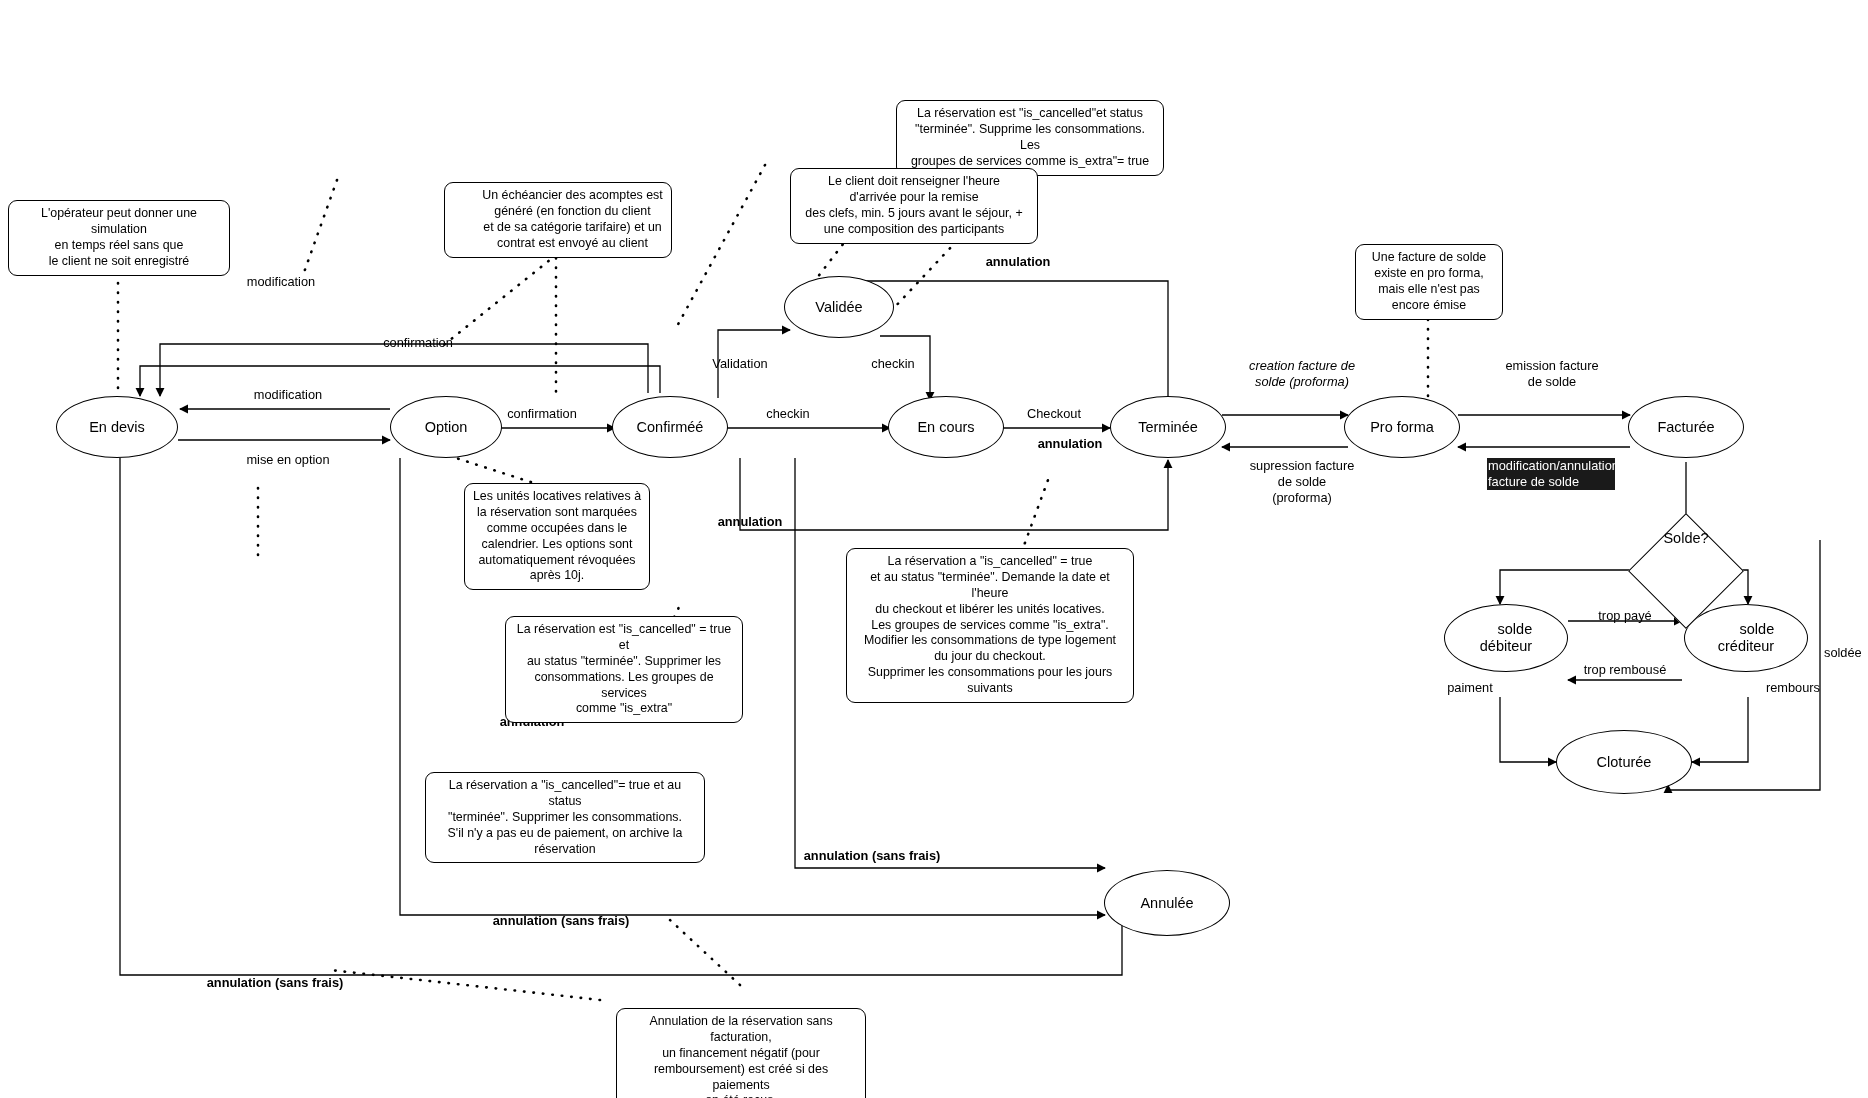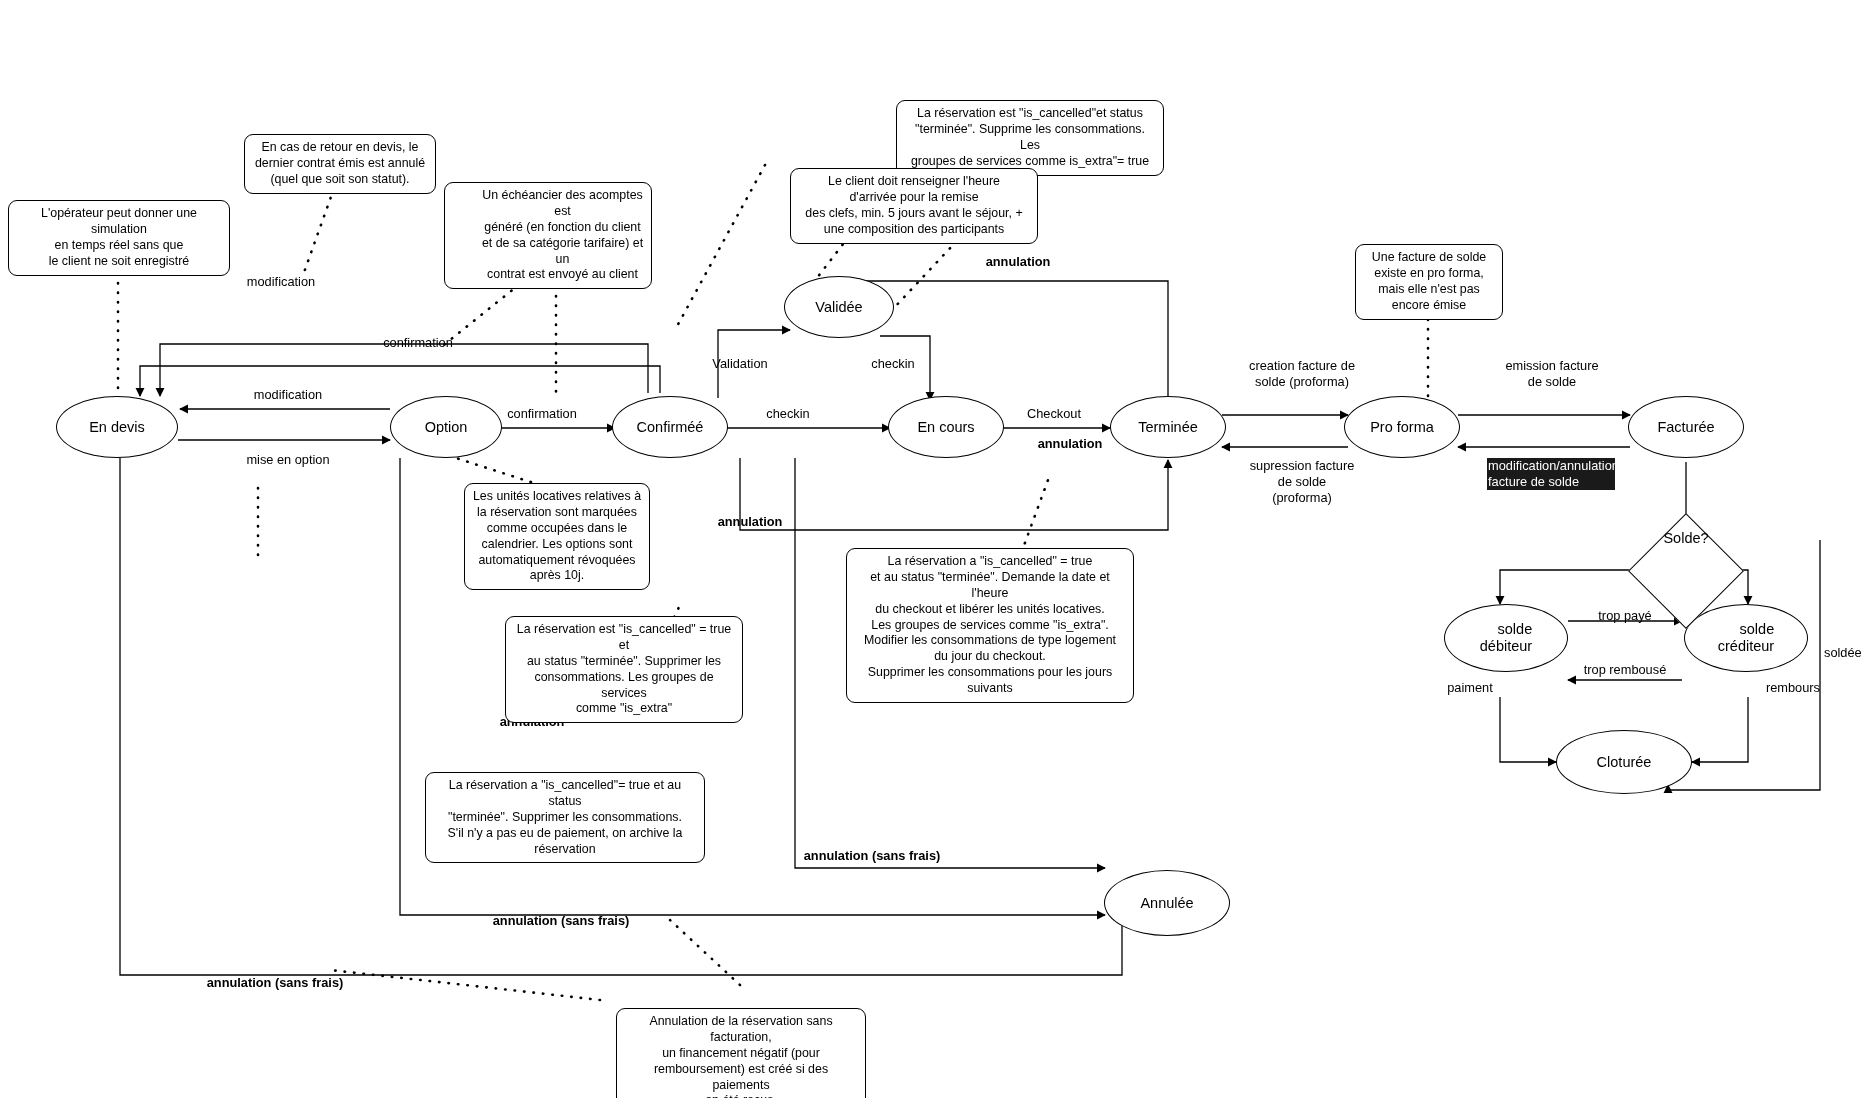--- a/index.html
+++ b/index.html
@@ -251,21 +251,21 @@
   <div class="edge-label" style="left:994px; top:406px; width:120px;">Checkout</div>
 
   <div class="edge-label bold" style="left:948px; top:254px; width:140px;">annulation</div>
 
   <div class="edge-label bold" style="left:1000px; top:436px; width:140px;">annulation</div>
 
   <div class="edge-label bold" style="left:680px; top:514px; width:140px;">annulation</div>
 
   <div class="edge-label bold" style="left:462px; top:714px; width:140px;">annulation</div>
 
-  <div class="edge-label" style="left:1218px; top:358px; width:168px;">creation facture de
+  <div class="edge-label" style="left:1218px; top:358px; width:168px;font-style:italic;">creation facture de
 solde (proforma)</div>
 
   <div class="edge-label" style="left:1218px; top:458px; width:168px;">supression facture
 de solde
 (proforma)</div>
 
   <div class="edge-label" style="left:1468px; top:358px; width:168px;">emission facture
 de solde</div>
 
   <div class="edge-label highlight" style="left:1487px; top:458px; width:128px;">modification/annulation
@@ -286,25 +286,22 @@
   <div class="edge-label bold" style="left:452px; top:913px; width:218px;">annulation (sans frais)</div>
 
   <div class="edge-label bold" style="left:160px; top:975px; width:230px;">annulation (sans frais)</div>
 
   <div class="edge-label" style="left:206px; top:274px; width:150px;">modification</div>
 
   <div class="note" style="left:8px; top:200px; width:222px;">L'opérateur peut donner une simulation
 en temps réel sans que
 le client ne soit enregistré</div>
 
-  <div class="note" style="left:244px; top:134px; width:192px;">En cas de retour en devis, le
-dernier contrat émis est annulé
-(quel que soit son statut).</div>
-
-  <div class="note" style="left:444px; top:182px; width:208px;padding-left:36px;">Un échéancier des acomptes est
+
+  <div class="note" style="left:444px; top:182px; width:228px;padding-left:36px;">Un échéancier des acomptes est
 généré (en fonction du client
 et de sa catégorie tarifaire) et un
 contrat est envoyé au client</div>
 
 
   <div class="note" style="left:896px; top:100px; width:268px;">La réservation est "is_cancelled"et  status
 "terminée". Supprime les consommations. Les
 groupes de services comme is_extra"= true</div>
 
   <div class="note" style="left:790px; top:168px; width:248px;">Le client doit renseigner l'heure

